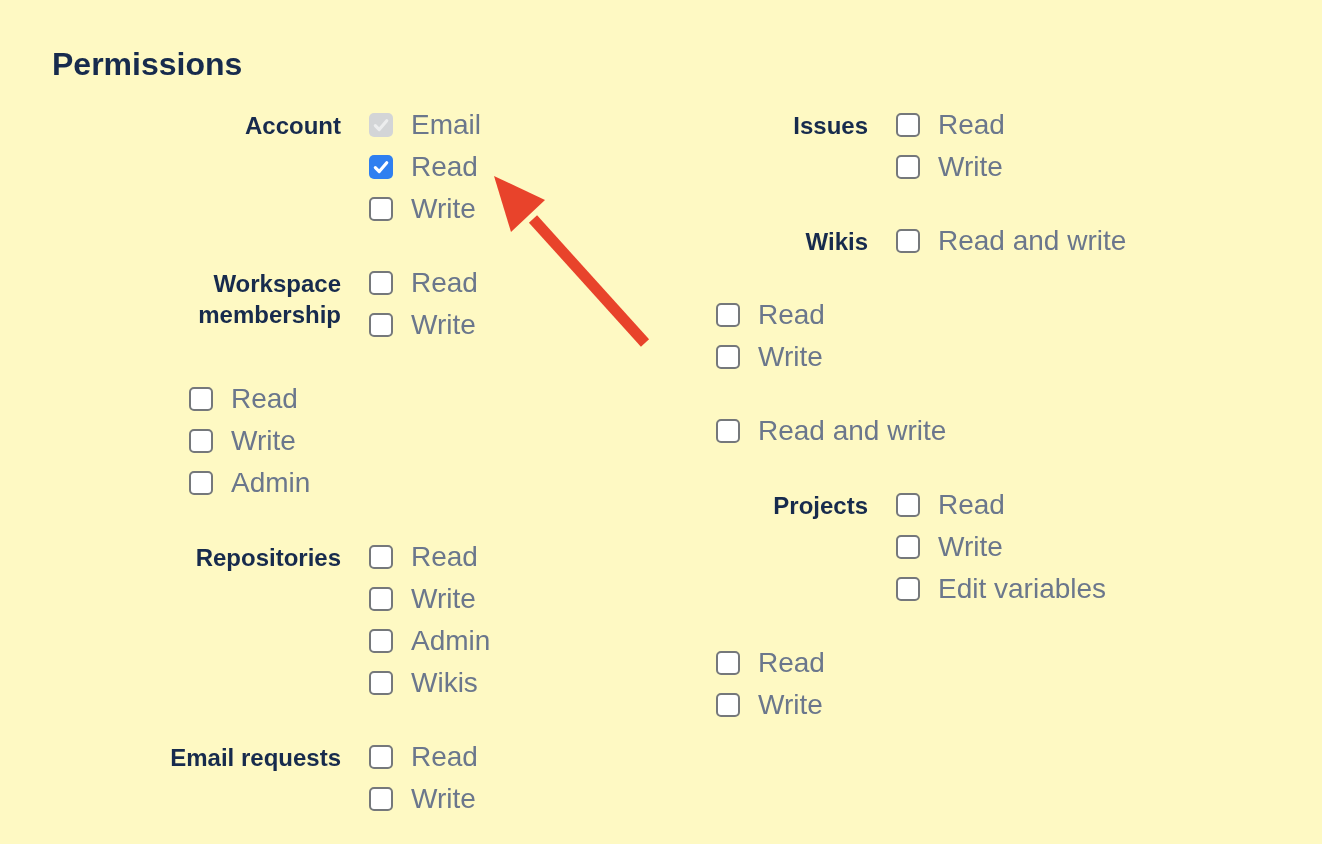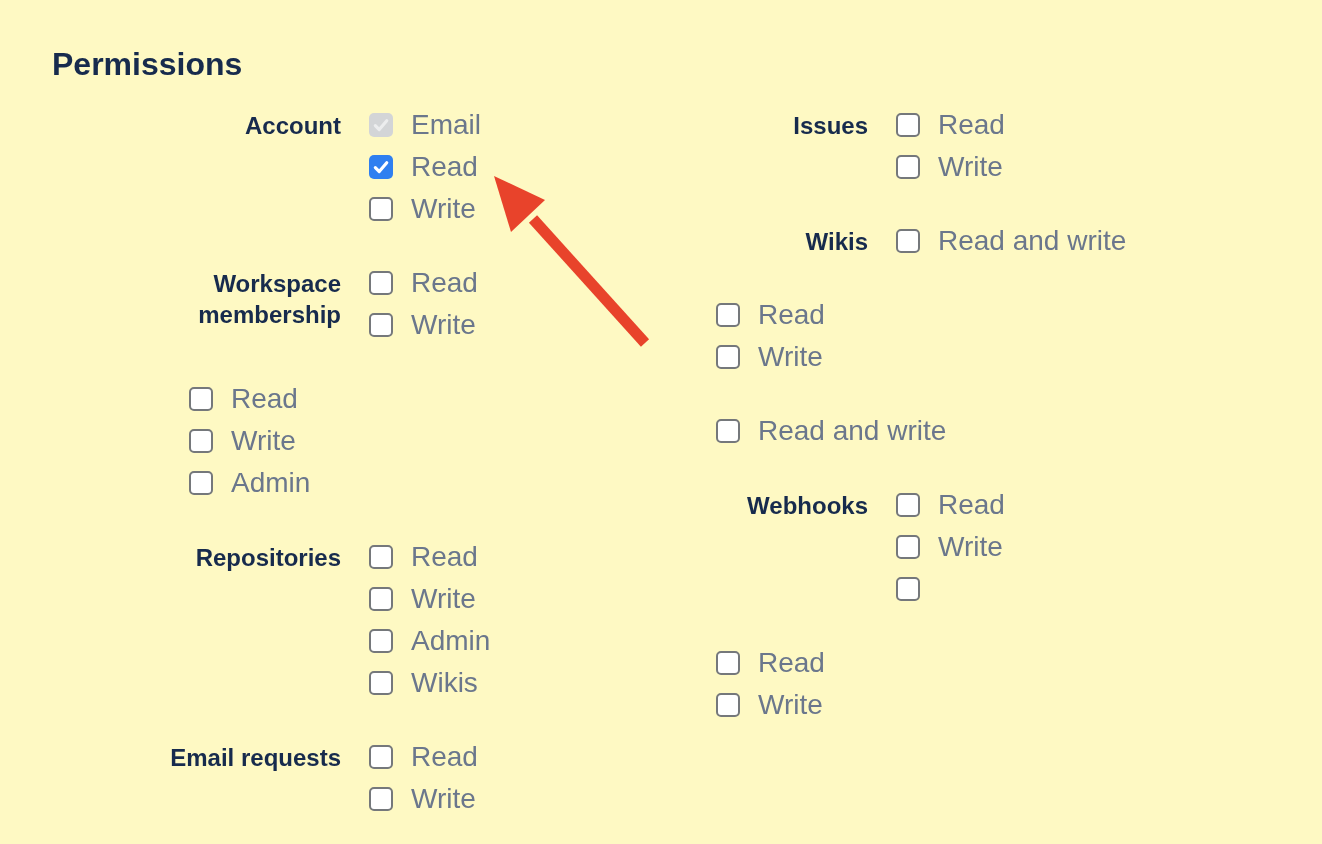--- a/index.html
+++ b/index.html
@@ -211,32 +211,33 @@
       </div>
       <div class="group">
         <div class="options">
           <div class="option-row">
             <span class="checkbox" role="checkbox" aria-checked="false"></span>
             <span class="option-label">Read and write</span>
           </div>
         </div>
       </div>
       <div class="group">
-        <div class="group-label">Webhooks</div>
-        <div class="options">
-          <div class="option-row">
-            <span class="checkbox" role="checkbox" aria-checked="false"></span>
-            <span class="option-label">Read</span>
-          </div>
-          <div class="option-row">
-            <span class="checkbox" role="checkbox" aria-checked="false"></span>
-            <span class="option-label">Write</span>
-          </div>
-          <div class="option-row">
-            <span class="checkbox" role="checkbox" aria-checked="false"></span>
+        <div class="group-label">Projects</div>
+        <div class="options">
+          <div class="option-row">
+            <span class="checkbox" role="checkbox" aria-checked="false"></span>
+            <span class="option-label">Read</span>
+          </div>
+          <div class="option-row">
+            <span class="checkbox" role="checkbox" aria-checked="false"></span>
+            <span class="option-label">Write</span>
+          </div>
+          <div class="option-row">
+            <span class="checkbox" role="checkbox" aria-checked="false"></span>
+            <span class="option-label">Edit variables</span>
           </div>
         </div>
       </div>
       <div class="group">
         <div class="options">
           <div class="option-row">
             <span class="checkbox" role="checkbox" aria-checked="false"></span>
             <span class="option-label">Read</span>
           </div>
           <div class="option-row">

